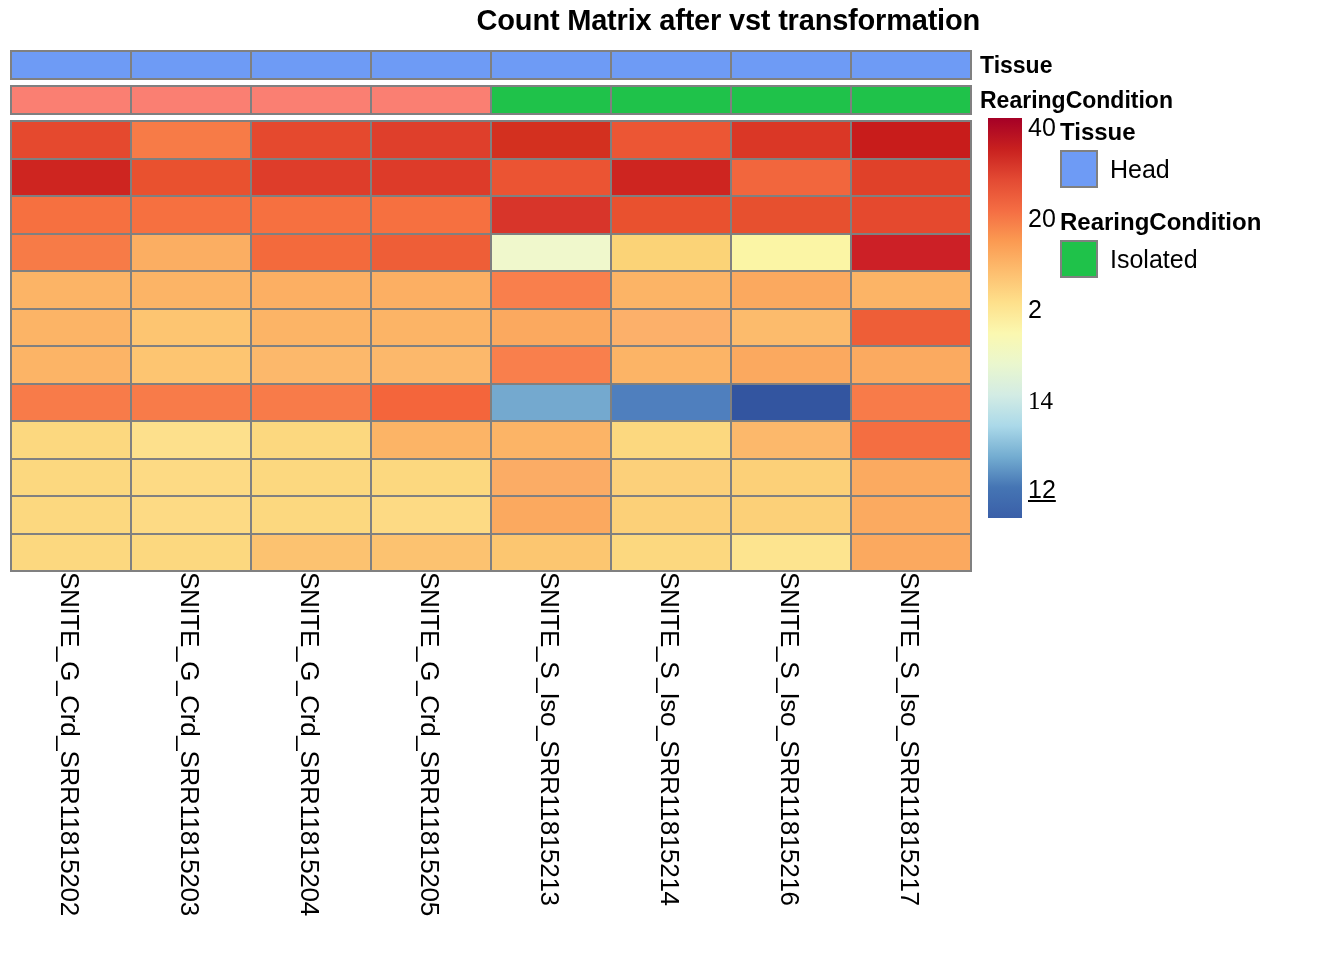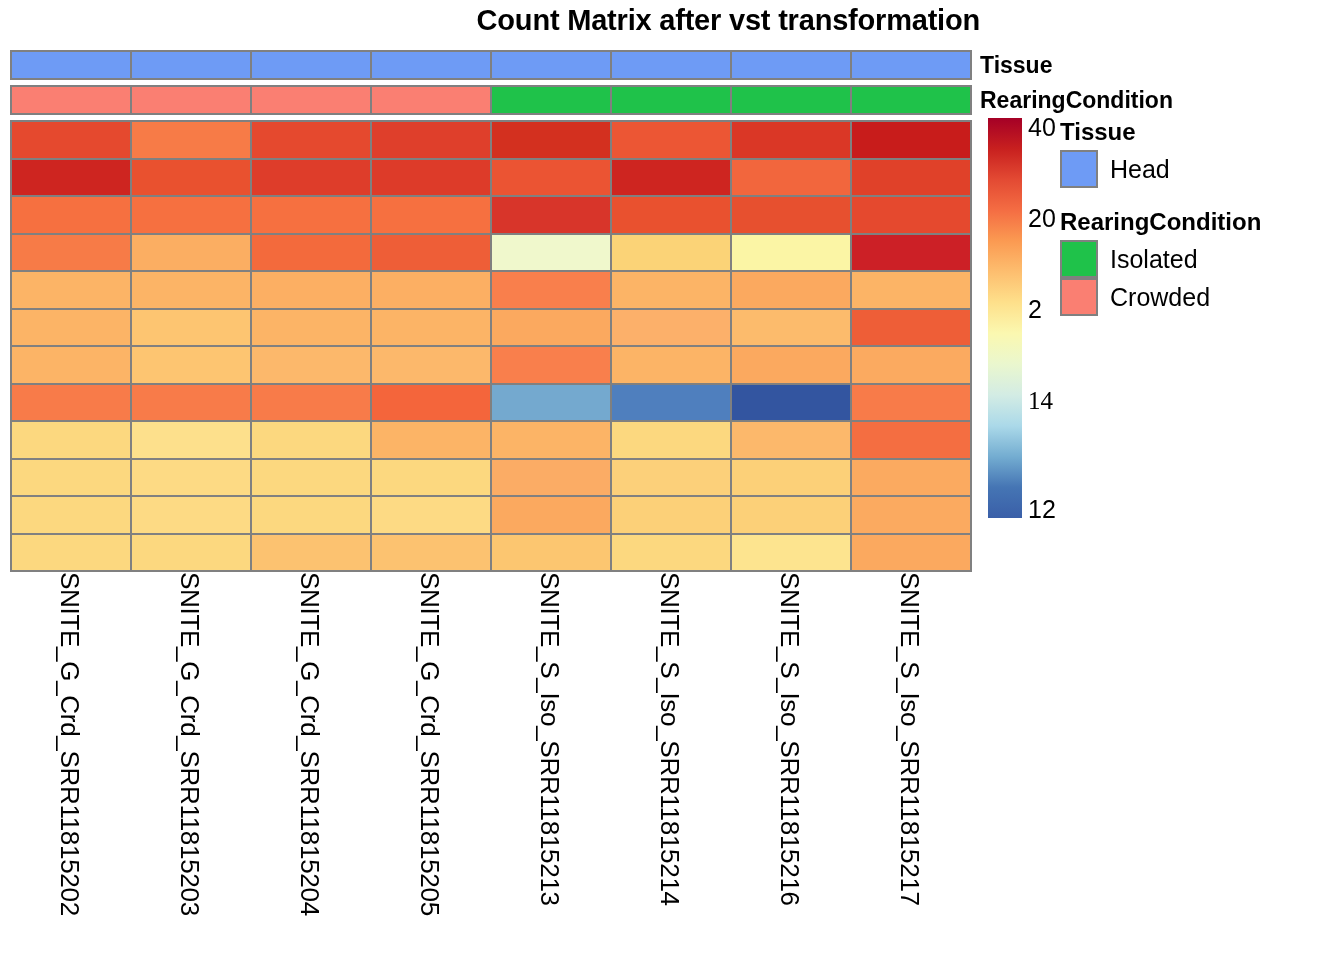--- a/index.html
+++ b/index.html
@@ -316,36 +316,32 @@
         <div class="col-label-text">SNITE_S_Iso_SRR11815217</div>
       </div>
     </div>
 
   <div id="colorbar-wrap">
     <div id="colorbar-gradient" style="background: linear-gradient(rgb(165, 0, 38), rgb(200, 32, 31), rgb(227, 74, 51), rgb(244, 109, 67), rgb(251, 154, 82), rgb(253, 190, 111), rgb(254, 224, 139), rgb(251, 248, 176), rgb(234, 247, 206), rgb(211, 236, 228), rgb(171, 217, 233), rgb(116, 173, 209), rgb(69, 117, 180), rgb(58, 95, 168));"></div>
   <div class="cbar-tick" style="top: -2.90909px;">40</div>
       <div class="cbar-tick" style="top: 88px;">20</div>
       <div class="cbar-tick" style="top: 178.909px;">2</div>
       <div class="cbar-tick" style="top: 269.818px; font-family: Liberation Serif, serif;">14</div>
-      <div class="cbar-tick" style="top: 379px;">12</div>
+      <div class="cbar-tick" style="top: 359px; text-decoration: underline;">12</div>
     </div>
 
   <div id="legend-tissue" class="legend-block">
     <div class="legend-title">Tissue</div>
   <div class="legend-item">
         <div class="legend-swatch" style="background: rgb(110, 155, 245);"></div>
         <div class="legend-item-label">Head</div>
       </div>
     </div>
 
   <div id="legend-rearing" class="legend-block">
     <div class="legend-title">RearingCondition</div>
   <div class="legend-item">
         <div class="legend-swatch" style="background: rgb(31, 194, 74);"></div>
         <div class="legend-item-label">Isolated</div>
       </div>
-      <div class="legend-item">
-        <div class="legend-swatch" style="background: rgb(250, 127, 114);"></div>
-        <div class="legend-item-label">Crowded</div>
-      </div>
     </div>
 
 </div>
 
 </body></html>

